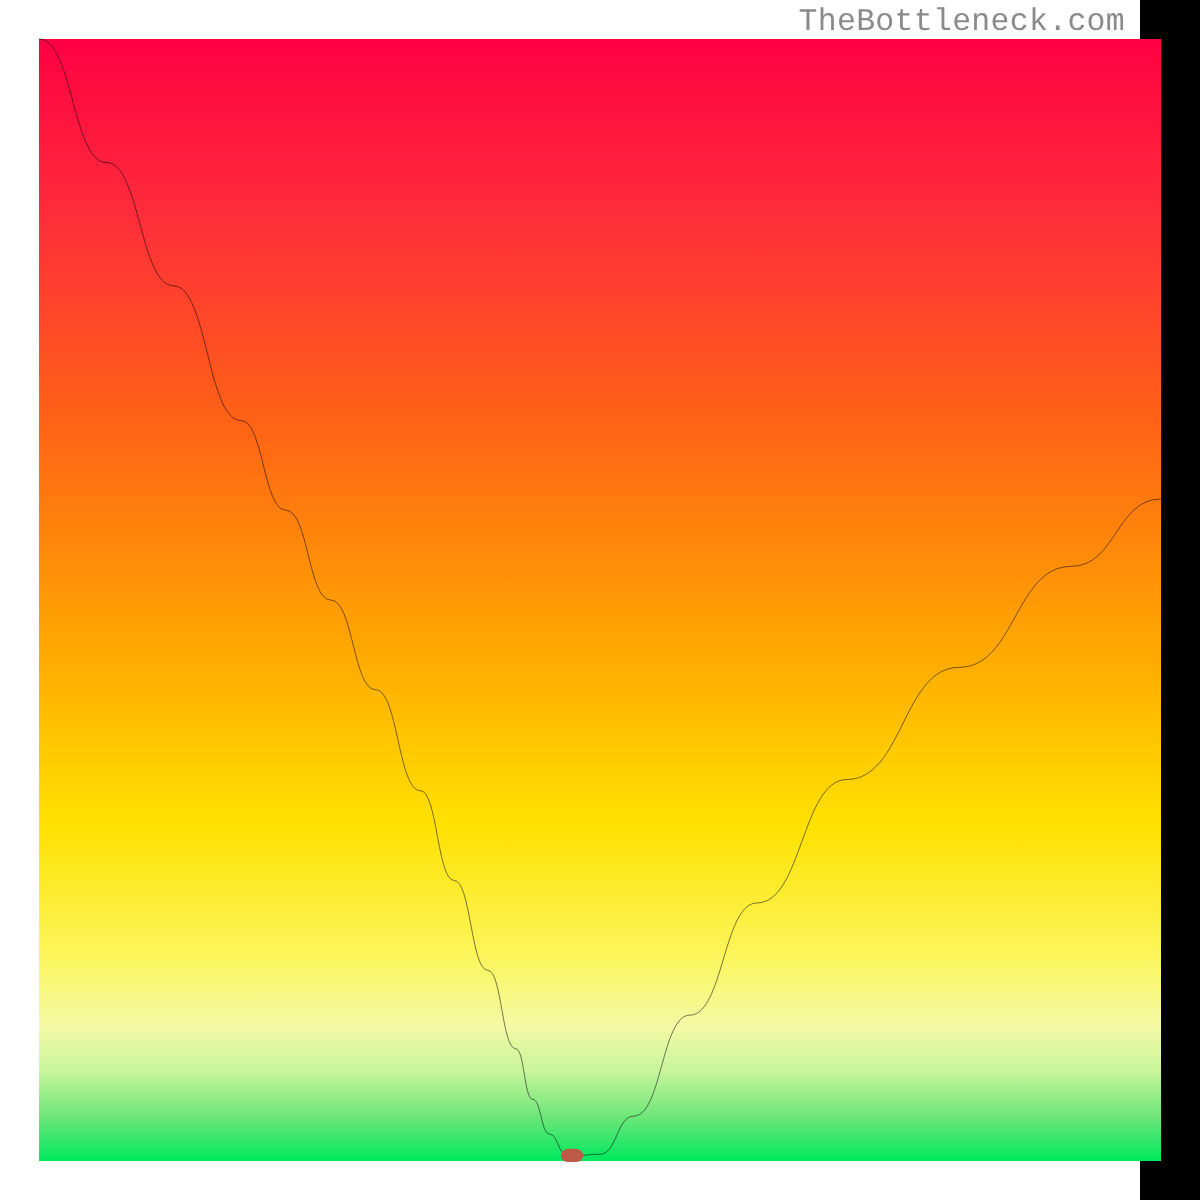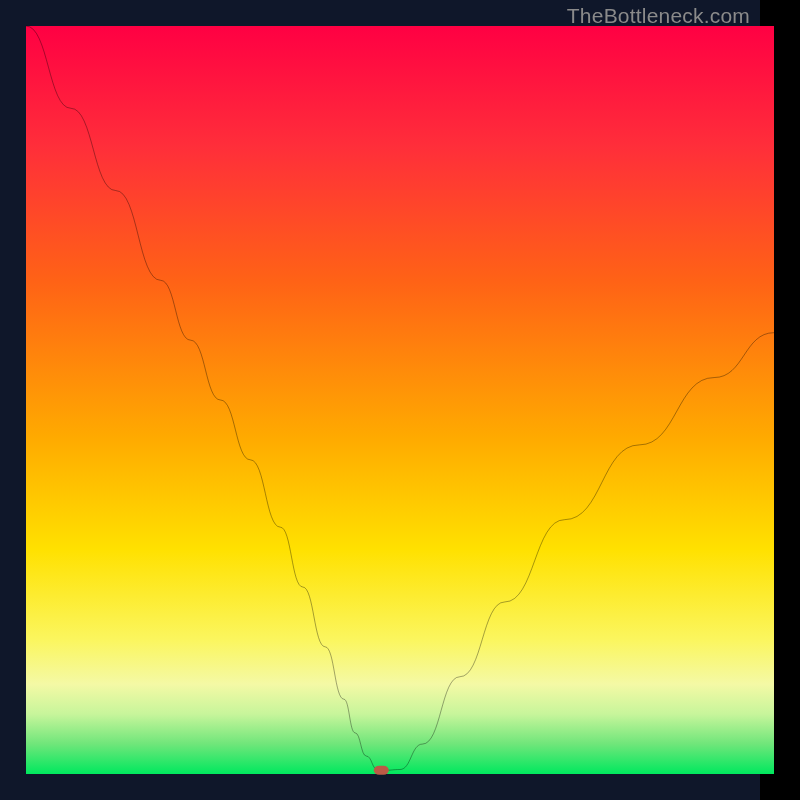--- a/index.html
+++ b/index.html
@@ -8,21 +8,22 @@
     width: 800px;
     height: 800px;
     overflow: hidden;
     background: #000;
     font-family: Arial, Helvetica, sans-serif;
   }
   .frame {
     position: relative;
     width: 760px;
     height: 800px;
-    background: #0f172a;
+    background: #ffffff;
+    font-family: Liberation Mono, monospace;
   }
   .plot-area {
     position: absolute;
     left: 26px;
     top: 26px;
     width: 748px;
     height: 748px;
     
     background: linear-gradient(
       to bottom,

